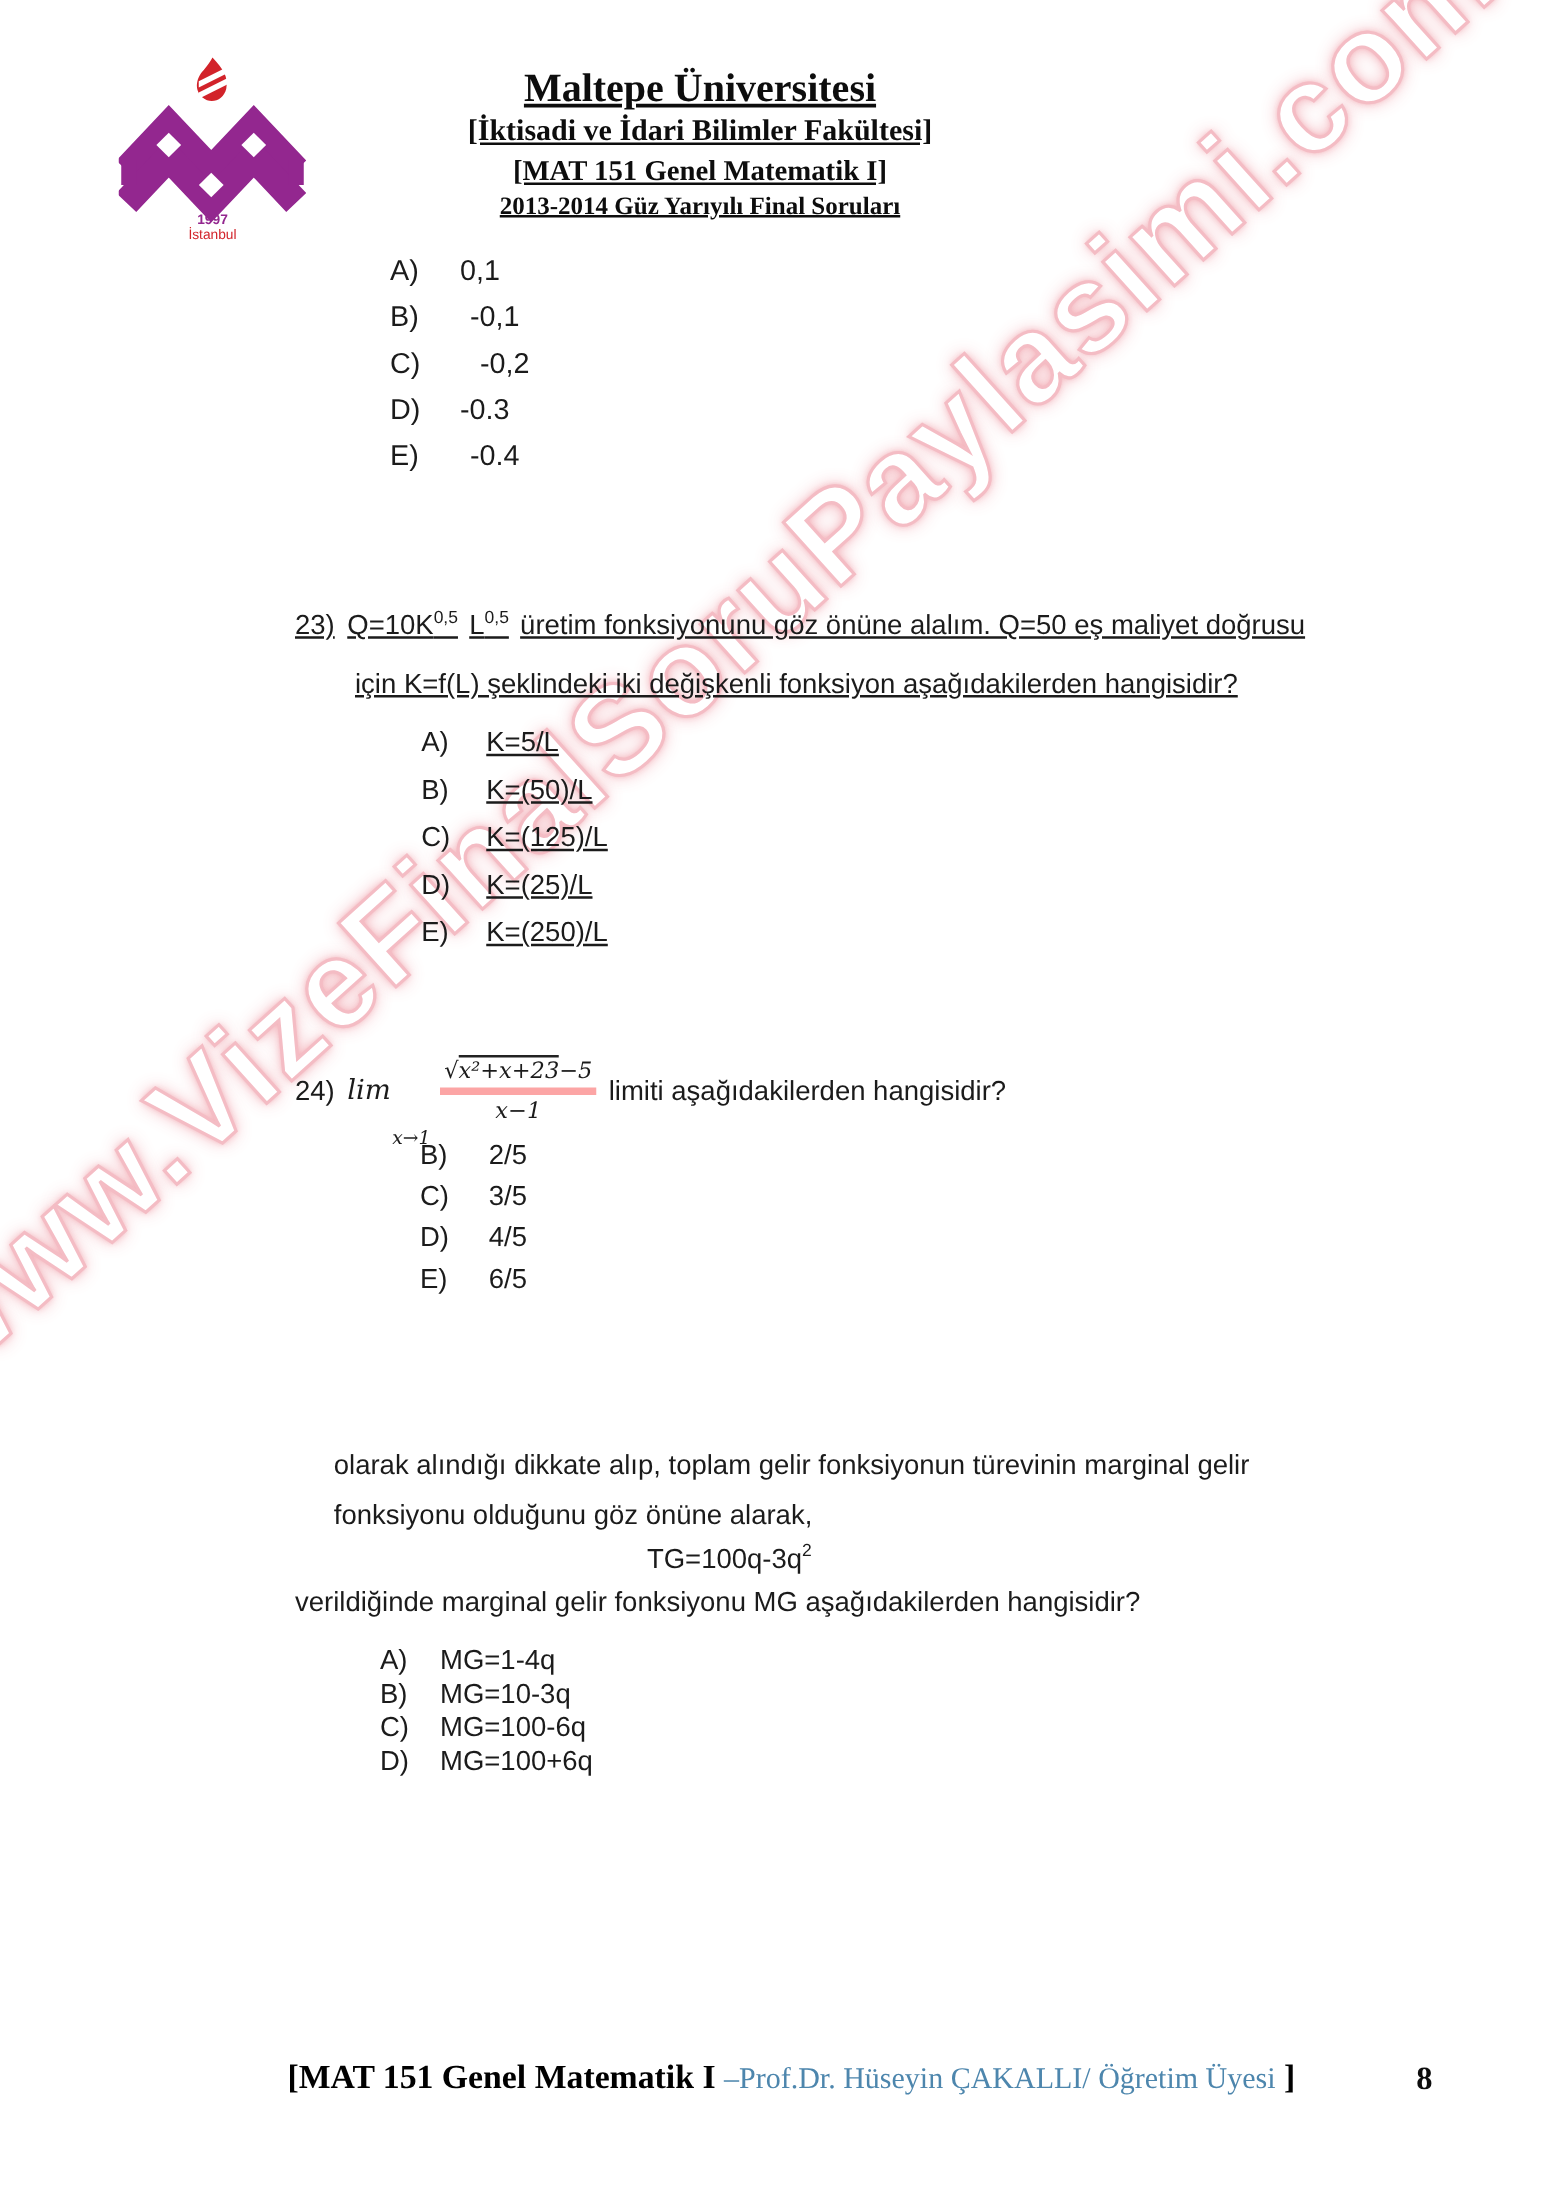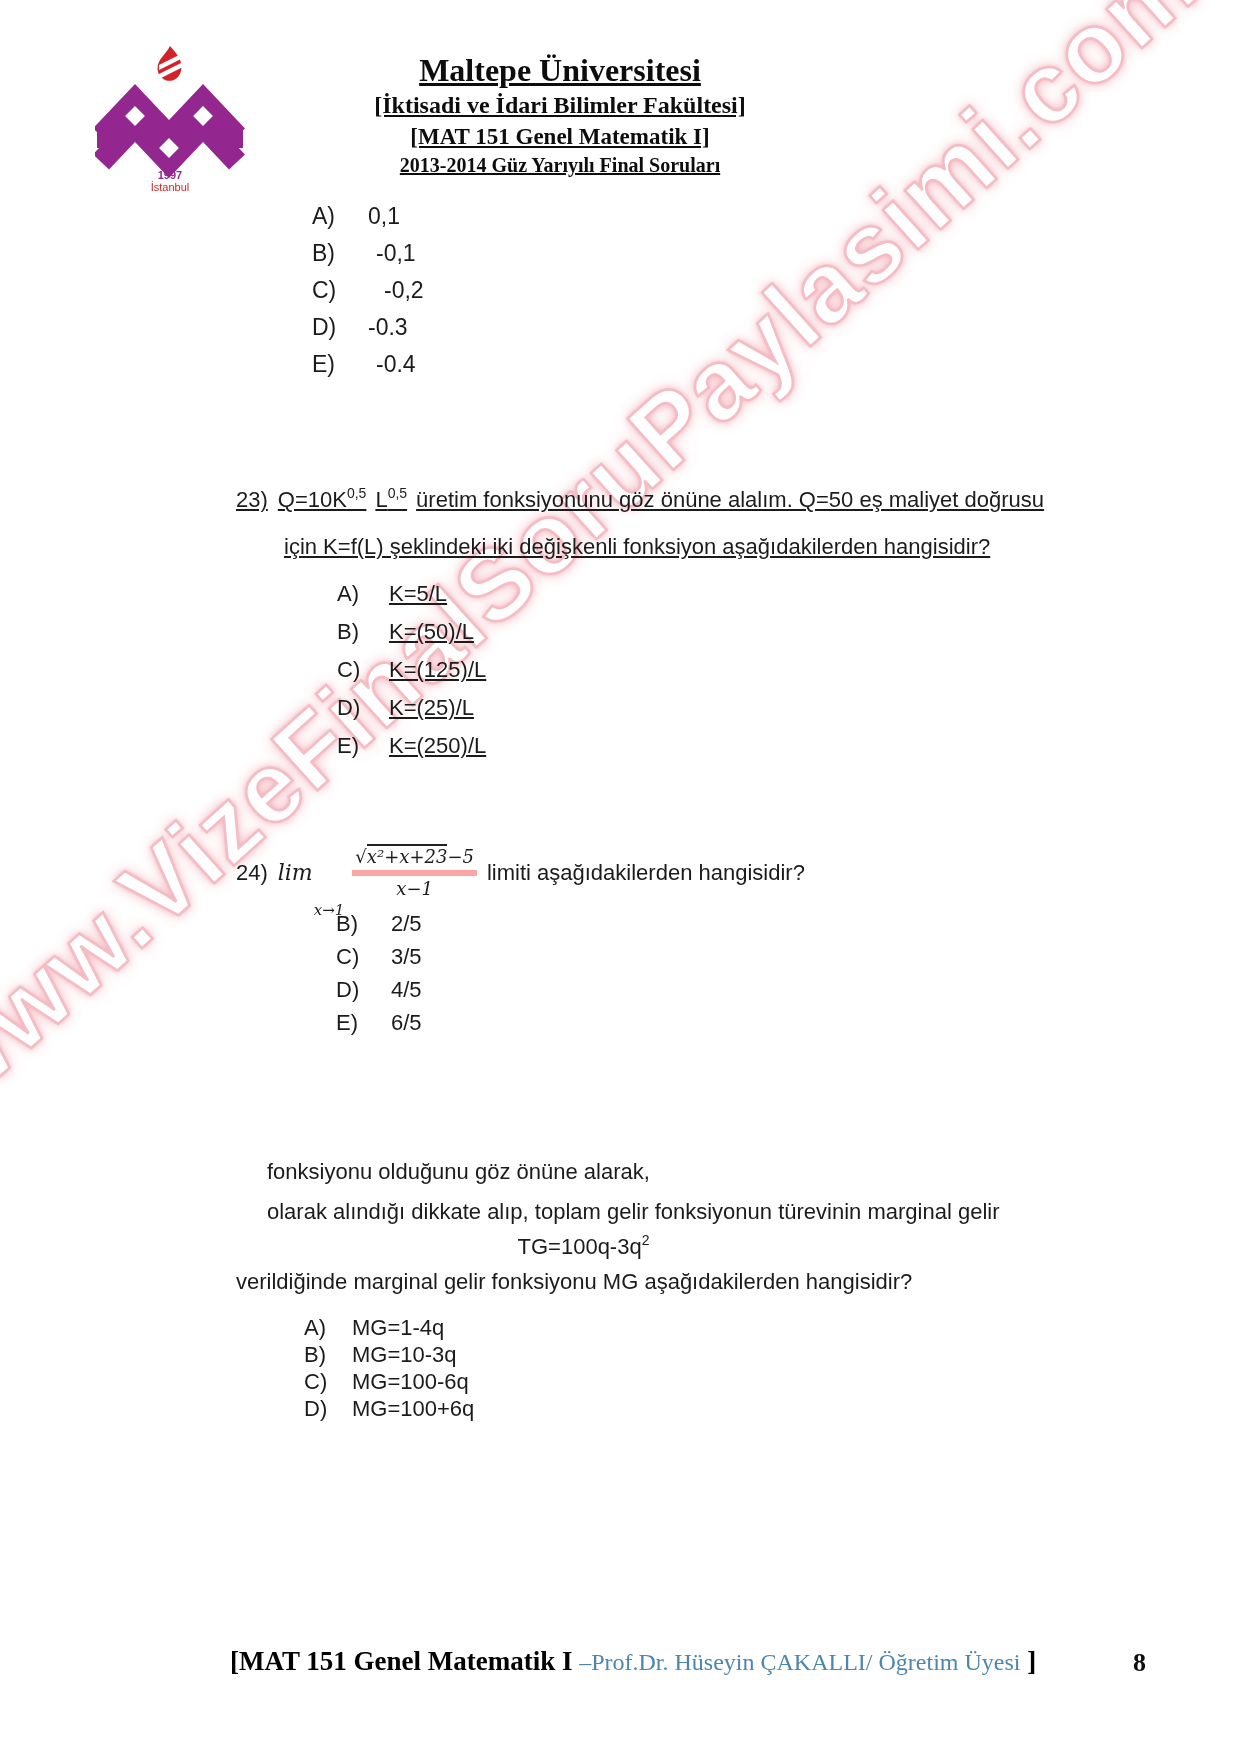--- a/index.html
+++ b/index.html
@@ -181,22 +181,22 @@
         <div class="opt-row">
           <span class="opt-label">D)</span><span class="opt-value">4/5</span>
         </div>
         <div class="opt-row">
           <span class="opt-label">E)</span><span class="opt-value">6/5</span>
         </div>
       </div>
     </div>
 
     <div class="q25">
+      <div class="pl ind">olarak alındığı dikkate alıp, toplam gelir fonksiyonun türevinin  marginal gelir</div>
       <div class="pl ind">fonksiyonu olduğunu göz önüne alarak,</div>
-      <div class="pl ind">olarak alındığı dikkate alıp, toplam gelir fonksiyonun türevinin  marginal gelir</div>
       <div class="formula">
         <span>TG=100q-3q</span><span class="sup">2</span>
       </div>
       <div class="l4">verildiğinde marginal gelir fonksiyonu MG  aşağıdakilerden hangisidir?</div>
       <div class="opts">
         <div class="opt-row">
           <span class="opt-label">A)</span><span class="opt-value">MG=1-4q</span>
         </div>
         <div class="opt-row">
           <span class="opt-label">B)</span><span class="opt-value">MG=10-3q</span>

